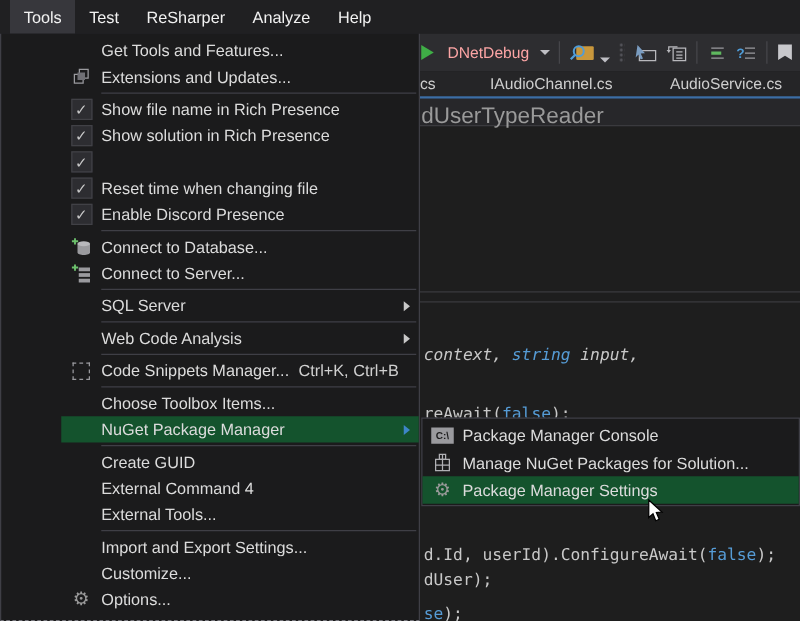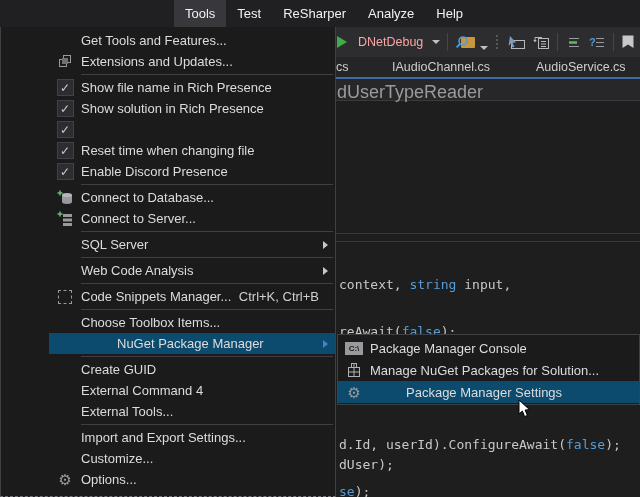--- a/index.html
+++ b/index.html
@@ -1,21 +1,21 @@
 <!DOCTYPE html>
 <html><head>
 <meta charset="utf-8">
 <style>
   html,body{margin:0;padding:0;background:#111;}
   .screen{position:relative;width:640px;height:497px;overflow:hidden;background:#1e1e1e;
           font-family:"Liberation Sans",sans-serif;-webkit-font-smoothing:antialiased;}
 
   
   .menubar{position:absolute;left:0;top:0;right:0;height:27px;background:#202022;
-           display:flex;align-items:stretch;padding-left:8px;font-size:13px;color:#f1f1f1;justify-content:center;}
+           display:flex;align-items:stretch;padding-left:8px;font-size:13px;color:#f1f1f1;}
   .mb-item{display:flex;align-items:center;padding:0 11px;cursor:default;}
   .mb-item.open{background:#37373c;}
 
   
   .toolbar{position:absolute;left:0;top:27px;right:0;height:30px;background:#2d2d30;}
   .tb-content{position:absolute;left:337px;top:0;height:30px;display:flex;align-items:center;gap:7px;}
   .play{width:0;height:0;border-top:6px solid transparent;border-bottom:6px solid transparent;
         border-left:10px solid #3fae46;}
   .runcfg{color:#fca5a5;font-size:12.5px;padding:0 2px 0 4px;}
   .caret-down{width:0;height:0;border-left:4px solid transparent;border-right:4px solid transparent;
@@ -36,21 +36,21 @@
   .code-line{position:absolute;left:339px;font-family:"DejaVu Sans Mono",monospace;
              font-size:13px;line-height:15px;color:#c8c8c8;white-space:pre;}
   .code-line .kw{color:#569cd6;}
   .hline{position:absolute;left:336px;right:0;height:1px;background:#3a3a3e;}
 
   
   .dropdown{position:absolute;left:0;top:27px;width:336px;bottom:0;background:#1b1b1c;
             border:1px solid #3f3f46;border-top:none;border-bottom:1px dashed #76767c;
             box-sizing:border-box;padding-top:3px;z-index:5;font-size:13px;color:#dcdcdc;padding-left:48px;}
   .menu-row{height:21px;display:flex;align-items:center;cursor:default;}
-  .menu-row.hl{background:#0c4a6e;gap:36px;}
+  .menu-row.hl{background:#14532d;}
   .gutter{width:32px;flex:none;display:flex;align-items:center;justify-content:center;}
   .mlabel{flex:1;white-space:nowrap;overflow:hidden;}
   .shortcut{margin-right:16px;color:#d0d0d0;white-space:nowrap;}
   .arrow{width:0;height:0;border-top:4px solid transparent;border-bottom:4px solid transparent;
          border-left:5px solid #c8c8c8;margin-right:7px;}
   .arrow.blue{border-left-color:#3e85c7;}
   .menu-sep{height:1px;background:#3f3f46;margin:2px 2px 2px 32px;}
   .checkbox{width:15px;height:15px;background:#2d2d31;border:1px solid #414146;color:#c8c8c8;
             font-size:12px;line-height:14px;display:flex;align-items:center;justify-content:center;}
   .gear{color:#9a9a9a;font-size:15px;line-height:15px;}
@@ -136,21 +136,21 @@
       <div class="tab" style="left: 392px;">IAudioChannel.cs</div>
       <div class="tab" style="left: 536px;">AudioService.cs</div>
     </div>
   <div class="tabline"></div>
 
   <div class="breadcrumb">
     <span>dUserTypeReader</span>
   </div>
 
   <div class="editor">
-      <div class="code-line" style="top: 176px;"><span>context, </span><span class="kw">string</span><span> input,</span></div>
+      <div class="code-line" style="top: 176px; font-style: italic;"><span>context, </span><span class="kw">string</span><span> input,</span></div>
       <div class="code-line" style="top: 223px;"><span>reAwait(</span><span class="kw">false</span><span>);</span></div>
       <div class="code-line" style="top: 336px;"><span>d.Id, userId).ConfigureAwait(</span><span class="kw">false</span><span>);</span></div>
       <div class="code-line" style="top: 356px;"><span>dUser);</span></div>
       <div class="code-line" style="top: 383px;"><span class="kw">se</span><span>);</span></div>
     </div>
   <div class="hline" style="top:233px;"></div>
   <div class="hline" style="top:241px;"></div>
 
   <div class="dropdown">
       <div class="menu-row">

